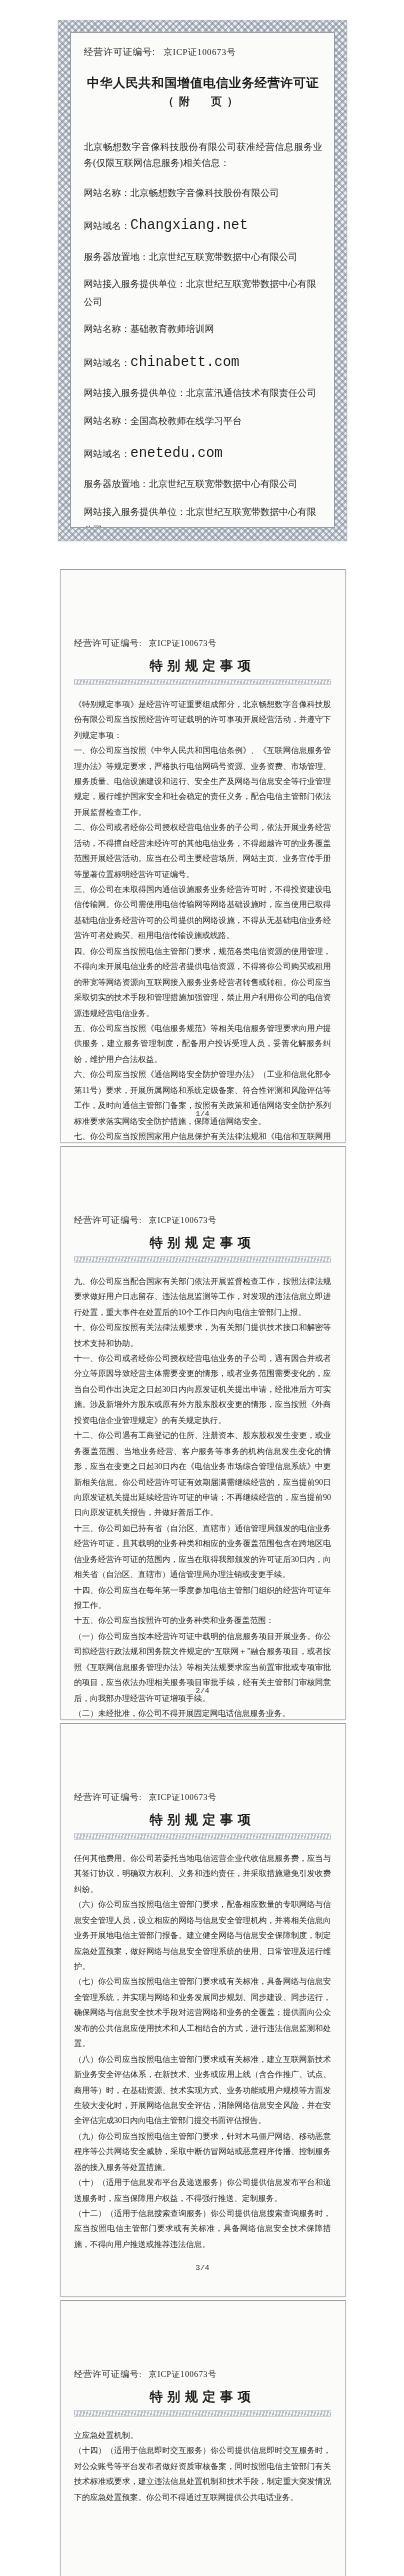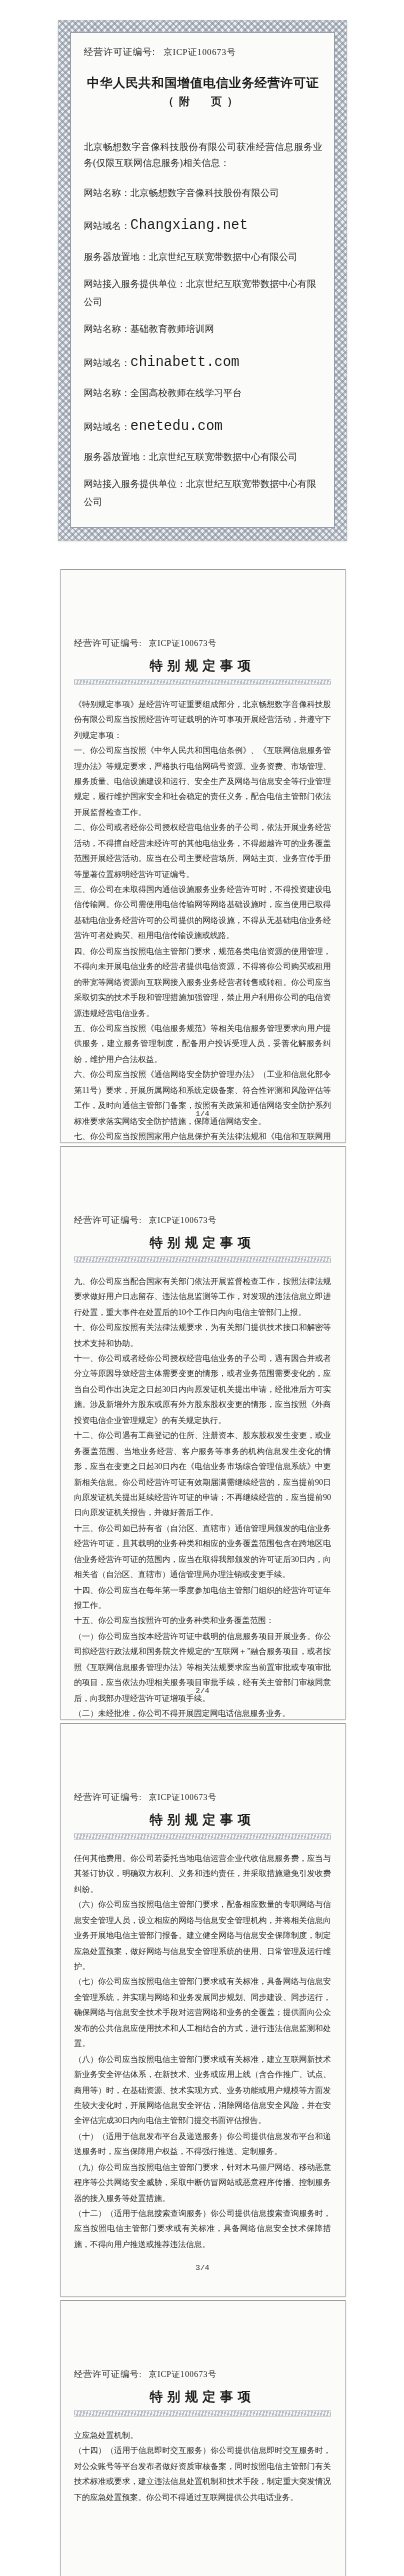--- a/index.html
+++ b/index.html
@@ -55,20 +55,21 @@
       <div>
           <div class="site">
           <p><span>网站名称：</span><span>北京畅想数字音像科技股份有限公司</span></p>
           <p><span>网站域名：</span><span class="mono">Changxiang.net</span></p>
           <p><span>服务器放置地：</span><span>北京世纪互联宽带数据中心有限公司</span></p>
           <p><span>网站接入服务提供单位：</span><span>北京世纪互联宽带数据中心有限公司</span></p>
         </div>
           <div class="site">
           <p><span>网站名称：</span><span>基础教育教师培训网</span></p>
           <p><span>网站域名：</span><span class="mono">chinabett.com</span></p>
+          <p><span>网站接入服务提供单位：</span><span>北京蓝汛通信技术有限责任公司</span></p>
         </div>
           <div class="site">
           <p><span>网站名称：</span><span>全国高校教师在线学习平台</span></p>
           <p><span>网站域名：</span><span class="mono">enetedu.com</span></p>
           <p><span>服务器放置地：</span><span>北京世纪互联宽带数据中心有限公司</span></p>
           <p><span>网站接入服务提供单位：</span><span>北京世纪互联宽带数据中心有限公司</span></p>
         </div>
         </div>
     </div>
   </section>
@@ -120,22 +121,22 @@
       <span>经营许可证编号:</span>
       <span class="num">京ICP证100673号</span>
     </div>
     <div class="sp-title">特别规定事项</div>
     <div class="divider"></div>
     <div class="sp-body">
         <p>任何其他费用。你公司若委托当地电信运营企业代收信息服务费，应当与其签订协议，明确双方权利、义务和违约责任，并采取措施避免引发收费纠纷。</p>
         <p>（六）你公司应当按照电信主管部门要求，配备相应数量的专职网络与信息安全管理人员，设立相应的网络与信息安全管理机构，并将相关信息向业务开展地电信主管部门报备。建立健全网络与信息安全保障制度，制定应急处置预案，做好网络与信息安全管理系统的使用、日常管理及运行维护。</p>
         <p>（七）你公司应当按照电信主管部门要求或有关标准，具备网络与信息安全管理系统，并实现与网络和业务发展同步规划、同步建设、同步运行，确保网络与信息安全技术手段对运营网络和业务的全覆盖；提供面向公众发布的公共信息应使用技术和人工相结合的方式，进行违法信息监测和处置。</p>
         <p>（八）你公司应当按照电信主管部门要求或有关标准，建立互联网新技术新业务安全评估体系，在新技术、业务或应用上线（含合作推广、试点、商用等）时，在基础资源、技术实现方式、业务功能或用户规模等方面发生较大变化时，开展网络信息安全评估，消除网络信息安全风险，并在安全评估完成30日内向电信主管部门提交书面评估报告。</p>
+        <p>（九）你公司应当按照电信主管部门要求，针对木马僵尸网络、移动恶意程序等公共网络安全威胁，采取中断仿冒网站或恶意程序传播、控制服务器的接入服务等处置措施。</p>
         <p>（十）（适用于信息发布平台及递送服务）你公司提供信息发布平台和递送服务时，应当保障用户权益，不得强行推送、定制服务。</p>
-        <p>（九）你公司应当按照电信主管部门要求，针对木马僵尸网络、移动恶意程序等公共网络安全威胁，采取中断仿冒网站或恶意程序传播、控制服务器的接入服务等处置措施。</p>
         <p>（十二）（适用于信息搜索查询服务）你公司提供信息搜索查询服务时，应当按照电信主管部门要求或有关标准，具备网络信息安全技术保障措施，不得向用户推送或推荐违法信息。</p>
       </div>
     <div class="pageno">3/4</div>
   </section>
 
   <section class="page sp">
     <div class="sp-no">
       <span>经营许可证编号:</span>
       <span class="num">京ICP证100673号</span>
     </div>

